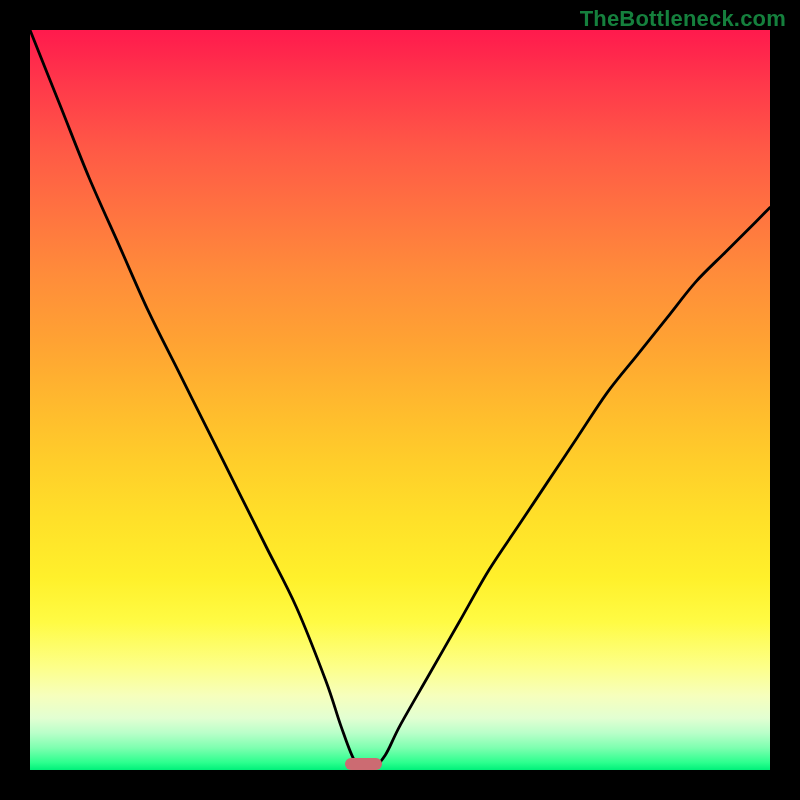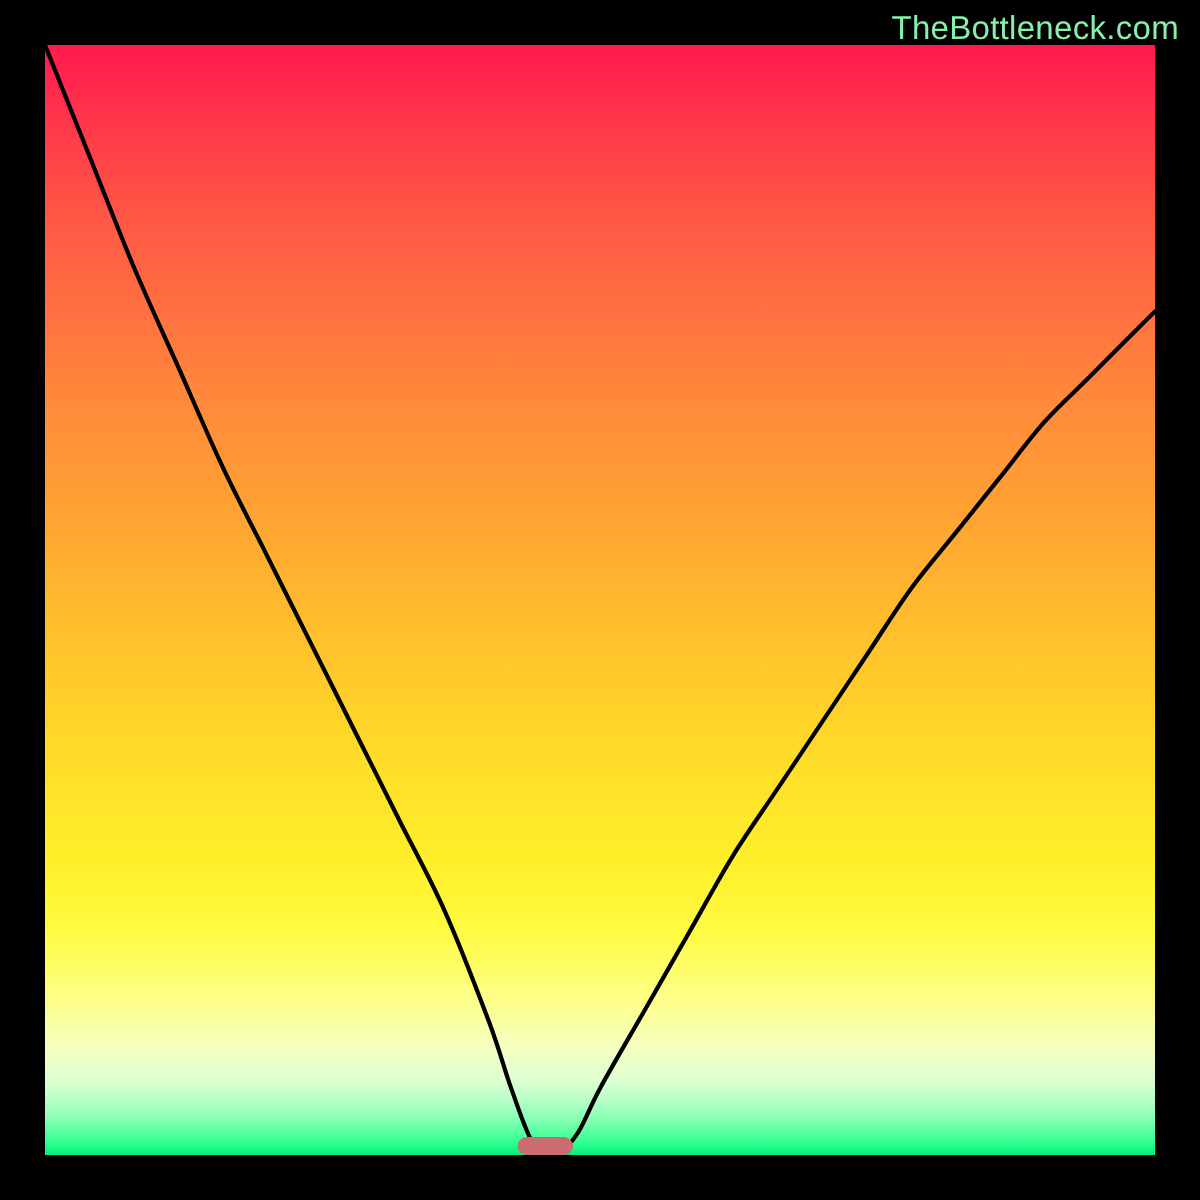--- a/index.html
+++ b/index.html
@@ -58,22 +58,22 @@
     position: absolute;
     background: #cc6b72;
     border-radius: 6px;
   }
   .watermark {
     position: absolute;
     top: 6px;
     right: 14px;
     font-family: -apple-system, BlinkMacSystemFont, "Segoe UI", Arial, sans-serif;
     font-size: 22px;
-    font-weight: 400;
-    color: #86efac;
+    font-weight: 700;
+    color: #15803d;
     letter-spacing: 0.2px;
   }
 </style>
 </head>
 <body>
 
 <div class="frame">
 
   <div class="plot-area">
     <div class="gradient-bg"></div>

